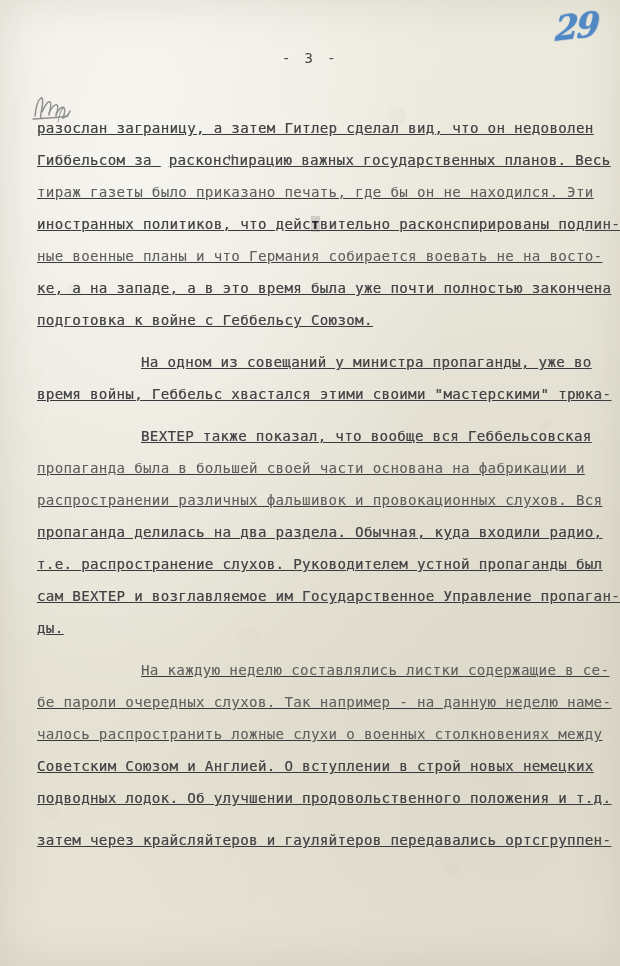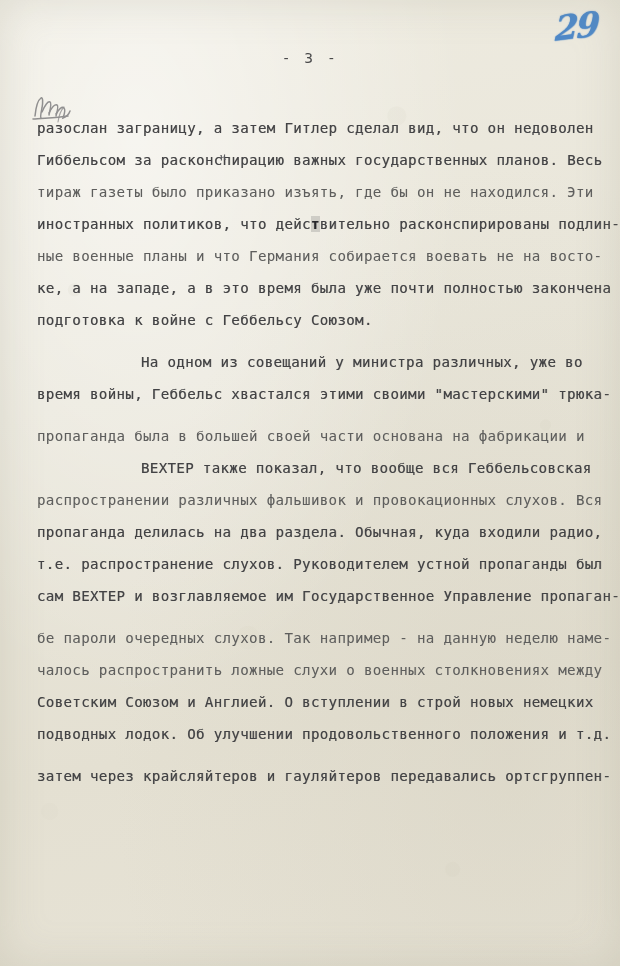--- a/index.html
+++ b/index.html
@@ -88,20 +88,21 @@
   
   #body {
     position: absolute;
     top: 112px;
     left: 37px;
     width: 556px;
   }
 
   .para {
     margin: 0 0 10px 0;
+    text-decoration: underline;
   }
 
   .line {
     height: 32px;
     line-height: 32px;
     font-size: 14.1px;
     letter-spacing: 0.35px;
     white-space: pre;
     color: #434345;
     text-shadow: 0.35px 0 0 rgba(67,67,69,0.40), -0.3px 0 0 rgba(67,67,69,0.18);
@@ -111,20 +112,21 @@
   .line.indent {
     padding-left: 104px;
   }
 
   
   .line.faint   { color: #5e5e5d; text-shadow: 0.3px 0 0 rgba(94,94,93,0.22); }
 
   
   .ins {
     position: relative;
+    margin-left: 8px;
   }
   .ins::after {
     content: attr(data-ins);
     position: absolute;
     top: -11px;
     left: 50%;
     transform: translateX(-50%) rotate(-12deg);
     font-family: "DejaVu Serif", "Liberation Serif", serif;
     font-size: 10px;
     font-style: italic;
@@ -159,42 +161,44 @@
       <path d="M3 27 C12 26, 26 26, 38 24"></path>
     </g>
     <path d="M28 30 C29 23, 31 18, 34 15" fill="none" stroke="#55555a" stroke-width="1.1" stroke-linecap="round" opacity="0.8"></path>
   </svg>
 
   <div id="body">
 
     <div class="para">
       <div class="line">разослан заграницу, а затем Гитлер сделал вид, что он недоволен</div>
       <div class="line">Гиббельсом за <span class="ins" data-ins="н">расконспирацию</span> важных государственных планов. Весь</div>
-      <div class="line faint">тираж газеты было приказано изъять, где бы он не находился. Эти</div>
+      <div class="line faint">тираж газеты было приказано печать, где бы он не находился. Эти</div>
       <div class="line">иностранных политиков, что дейс<span class="strike-over">т</span>вительно расконспирированы подлин-</div>
       <div class="line faint">ные военные планы и что Германия собирается воевать не на восто-</div>
       <div class="line">ке, а на западе, а в это время была уже почти полностью закончена</div>
       <div class="line">подготовка к войне с Геббельсу Союзом.</div>
     </div>
 
     <div class="para">
-      <div class="line indent">На одном из совещаний у министра различных, уже во</div>
+      <div class="line indent">На одном из совещаний у министра пропаганды, уже во</div>
       <div class="line">время войны, Геббельс хвастался этими своими "мастерскими" трюка-</div>
     </div>
 
     <div class="para">
+      <div class="line indent">ВЕХТЕР также показал, что вообще вся Геббельсовская</div>
       <div class="line faint">пропаганда была в большей своей части основана на фабрикации и</div>
-      <div class="line indent">ВЕХТЕР также показал, что вообще вся Геббельсовская</div>
       <div class="line faint">распространении различных фальшивок и провокационных слухов. Вся</div>
       <div class="line">пропаганда делилась на два раздела. Обычная, куда входили радио,</div>
       <div class="line">т.е. распространение слухов. Руководителем устной пропаганды был</div>
       <div class="line">сам ВЕХТЕР и возглавляемое им Государственное Управление пропаган-</div>
-    </div>
-
-    <div class="para">
+      <div class="line">ды.</div>
+    </div>
+
+    <div class="para">
+      <div class="line indent faint">На каждую неделю составлялись листки содержащие в се-</div>
       <div class="line faint">бе пароли очередных слухов. Так например - на данную неделю наме-</div>
       <div class="line faint">чалось распространить ложные слухи о военных столкновениях между</div>
       <div class="line">Советским Союзом и Англией. О вступлении в строй новых немецких</div>
       <div class="line">подводных лодок. Об улучшении продовольственного положения и т.д.</div>
     </div>
 
     <div class="para">
       <div class="line">затем через крайсляйтеров и гауляйтеров передавались ортсгруппен-</div>
 
     </div>

